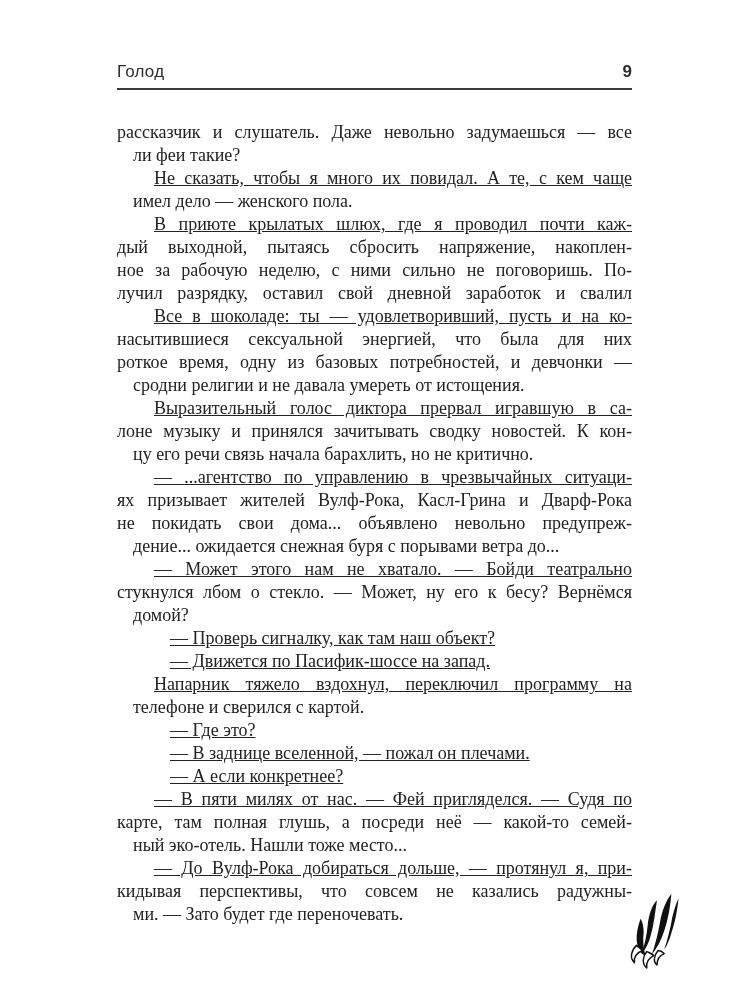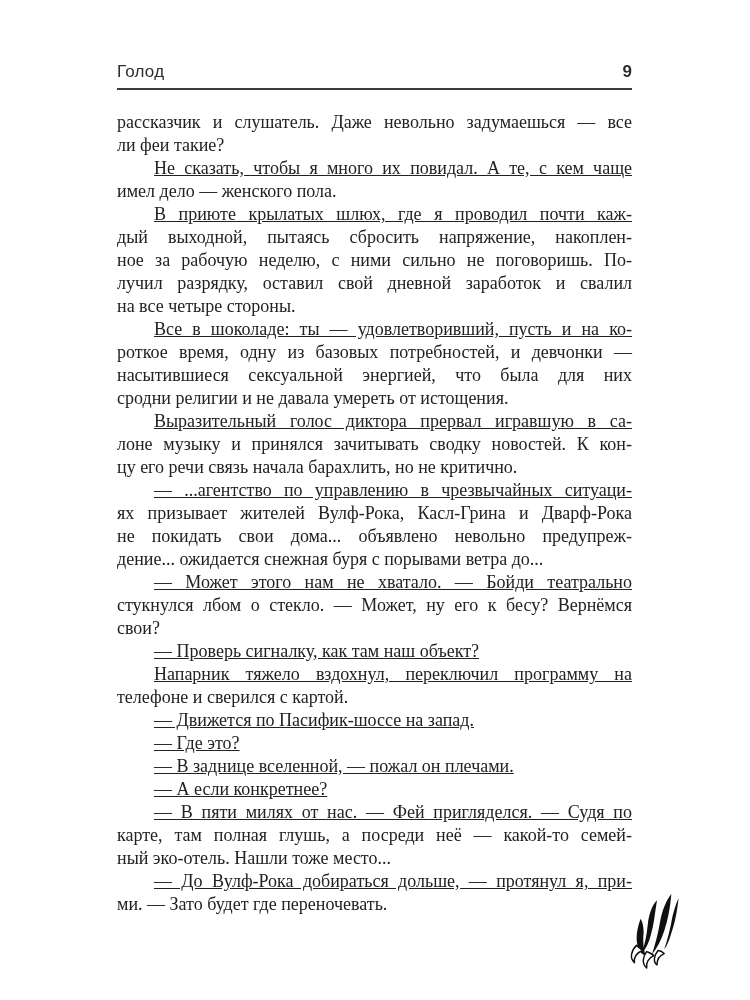--- a/index.html
+++ b/index.html
@@ -31,34 +31,34 @@
   }
   .page-number {
     font-size: 17px;
     line-height: 19px;
     font-weight: bold;
     color: var(--header-color, #1c1c1c);
   }
 
   .page-body {
     position: absolute;
-    top: 111px;
+    top: 121px;
     left: 117px;
     width: 515px;
     font-size: 18px;
     line-height: 23px;
     color: var(--text-color, #222222);
   }
   .para { margin: 0; }
   .line {
     text-align: justify;
     text-align-last: justify;
     white-space: normal;
   }
-  .line.last { text-align-last: left; }
+  .line.last { text-align-last: left; margin-left: 16px; }
   .para.indent .line.first { text-indent: 37px; text-decoration: underline; }
 
   .claw-graphic {
     position: absolute;
     left: 626px;
     top: 892px;
     width: 62px;
     height: 78px;
   }
   .claw-graphic svg { width: 100%; height: 100%; display: block; }
@@ -85,70 +85,70 @@
     </div>
     <div class="para indent">
       <div class="line first">Не сказать, чтобы я много их повидал. А те, с кем чаще</div>
       <div class="line last">имел дело — женского пола.</div>
     </div>
     <div class="para indent">
       <div class="line first">В приюте крылатых шлюх, где я проводил почти каж-</div>
       <div class="line">дый выходной, пытаясь сбросить напряжение, накоплен-</div>
       <div class="line">ное за рабочую неделю, с ними сильно не поговоришь. По-</div>
       <div class="line">лучил разрядку, оставил свой дневной заработок и свалил</div>
-      <div class="line last">на все четыре стороны.</div>
     </div>
     <div class="para indent">
       <div class="line first">Все в шоколаде: ты — удовлетворивший, пусть и на ко-</div>
+      <div class="line">насытившиеся сексуальной энергией, что была для них</div>
       <div class="line">роткое время, одну из базовых потребностей, и девчонки —</div>
-      <div class="line">насытившиеся сексуальной энергией, что была для них</div>
       <div class="line last">сродни религии и не давала умереть от истощения.</div>
     </div>
     <div class="para indent">
       <div class="line first">Выразительный голос диктора прервал игравшую в са-</div>
       <div class="line">лоне музыку и принялся зачитывать сводку новостей. К кон-</div>
       <div class="line last">цу его речи связь начала барахлить, но не критично.</div>
     </div>
     <div class="para indent">
       <div class="line first">— ...агентство по управлению в чрезвычайных ситуаци-</div>
       <div class="line">ях призывает жителей Вулф-Рока, Касл-Грина и Дварф-Рока</div>
       <div class="line">не покидать свои дома... объявлено невольно предупреж-</div>
       <div class="line last">дение... ожидается снежная буря с порывами ветра до...</div>
     </div>
     <div class="para indent">
       <div class="line first">— Может этого нам не хватало. — Бойди театрально</div>
       <div class="line">стукнулся лбом о стекло. — Может, ну его к бесу? Вернёмся</div>
-      <div class="line last">свои?</div>
+      <div class="line last">домой?</div>
     </div>
     <div class="para indent">
       <div class="line first last">— Проверь сигналку, как там наш объект?</div>
     </div>
     <div class="para indent">
+      <div class="line first last">— Движется по Пасифик-шоссе на запад.</div>
+    </div>
+    <div class="para indent">
       <div class="line first">Напарник тяжело вздохнул, переключил программу на</div>
       <div class="line last">телефоне и сверился с картой.</div>
-    </div>
-    <div class="para indent">
-      <div class="line first last">— Движется по Пасифик-шоссе на запад.</div>
     </div>
     <div class="para indent">
       <div class="line first last">— Где это?</div>
     </div>
     <div class="para indent">
       <div class="line first last">— В заднице вселенной, — пожал он плечами.</div>
     </div>
     <div class="para indent">
       <div class="line first last">— А если конкретнее?</div>
     </div>
     <div class="para indent">
       <div class="line first">— В пяти милях от нас. — Фей пригляделся. — Судя по</div>
       <div class="line">карте, там полная глушь, а посреди неё — какой-то семей-</div>
       <div class="line last">ный эко-отель. Нашли тоже место...</div>
     </div>
     <div class="para indent">
       <div class="line first">— До Вулф-Рока добираться дольше, — протянул я, при-</div>
+      <div class="line">кидывая перспективы, что совсем не казались радужны-</div>
       <div class="line last">ми. — Зато будет где переночевать.</div>
     </div>
   </div>
 
 <div class="claw-graphic">
   <svg viewBox="0 0 60 76" xmlns="http://www.w3.org/2000/svg">
 
     <path class="streak" d="M51,6 C50,16 48,28 44,40 C42,47 40,52 37,56 C40,47 43,36 45,24 C47,16 49,10 51,6 Z"></path>
 
     <path class="streak" d="M44,2 C43,14 41,26 37,38 C34,47 30,55 25,61 C28,52 31,41 33,29 C35,18 39,8 44,2 Z"></path>

